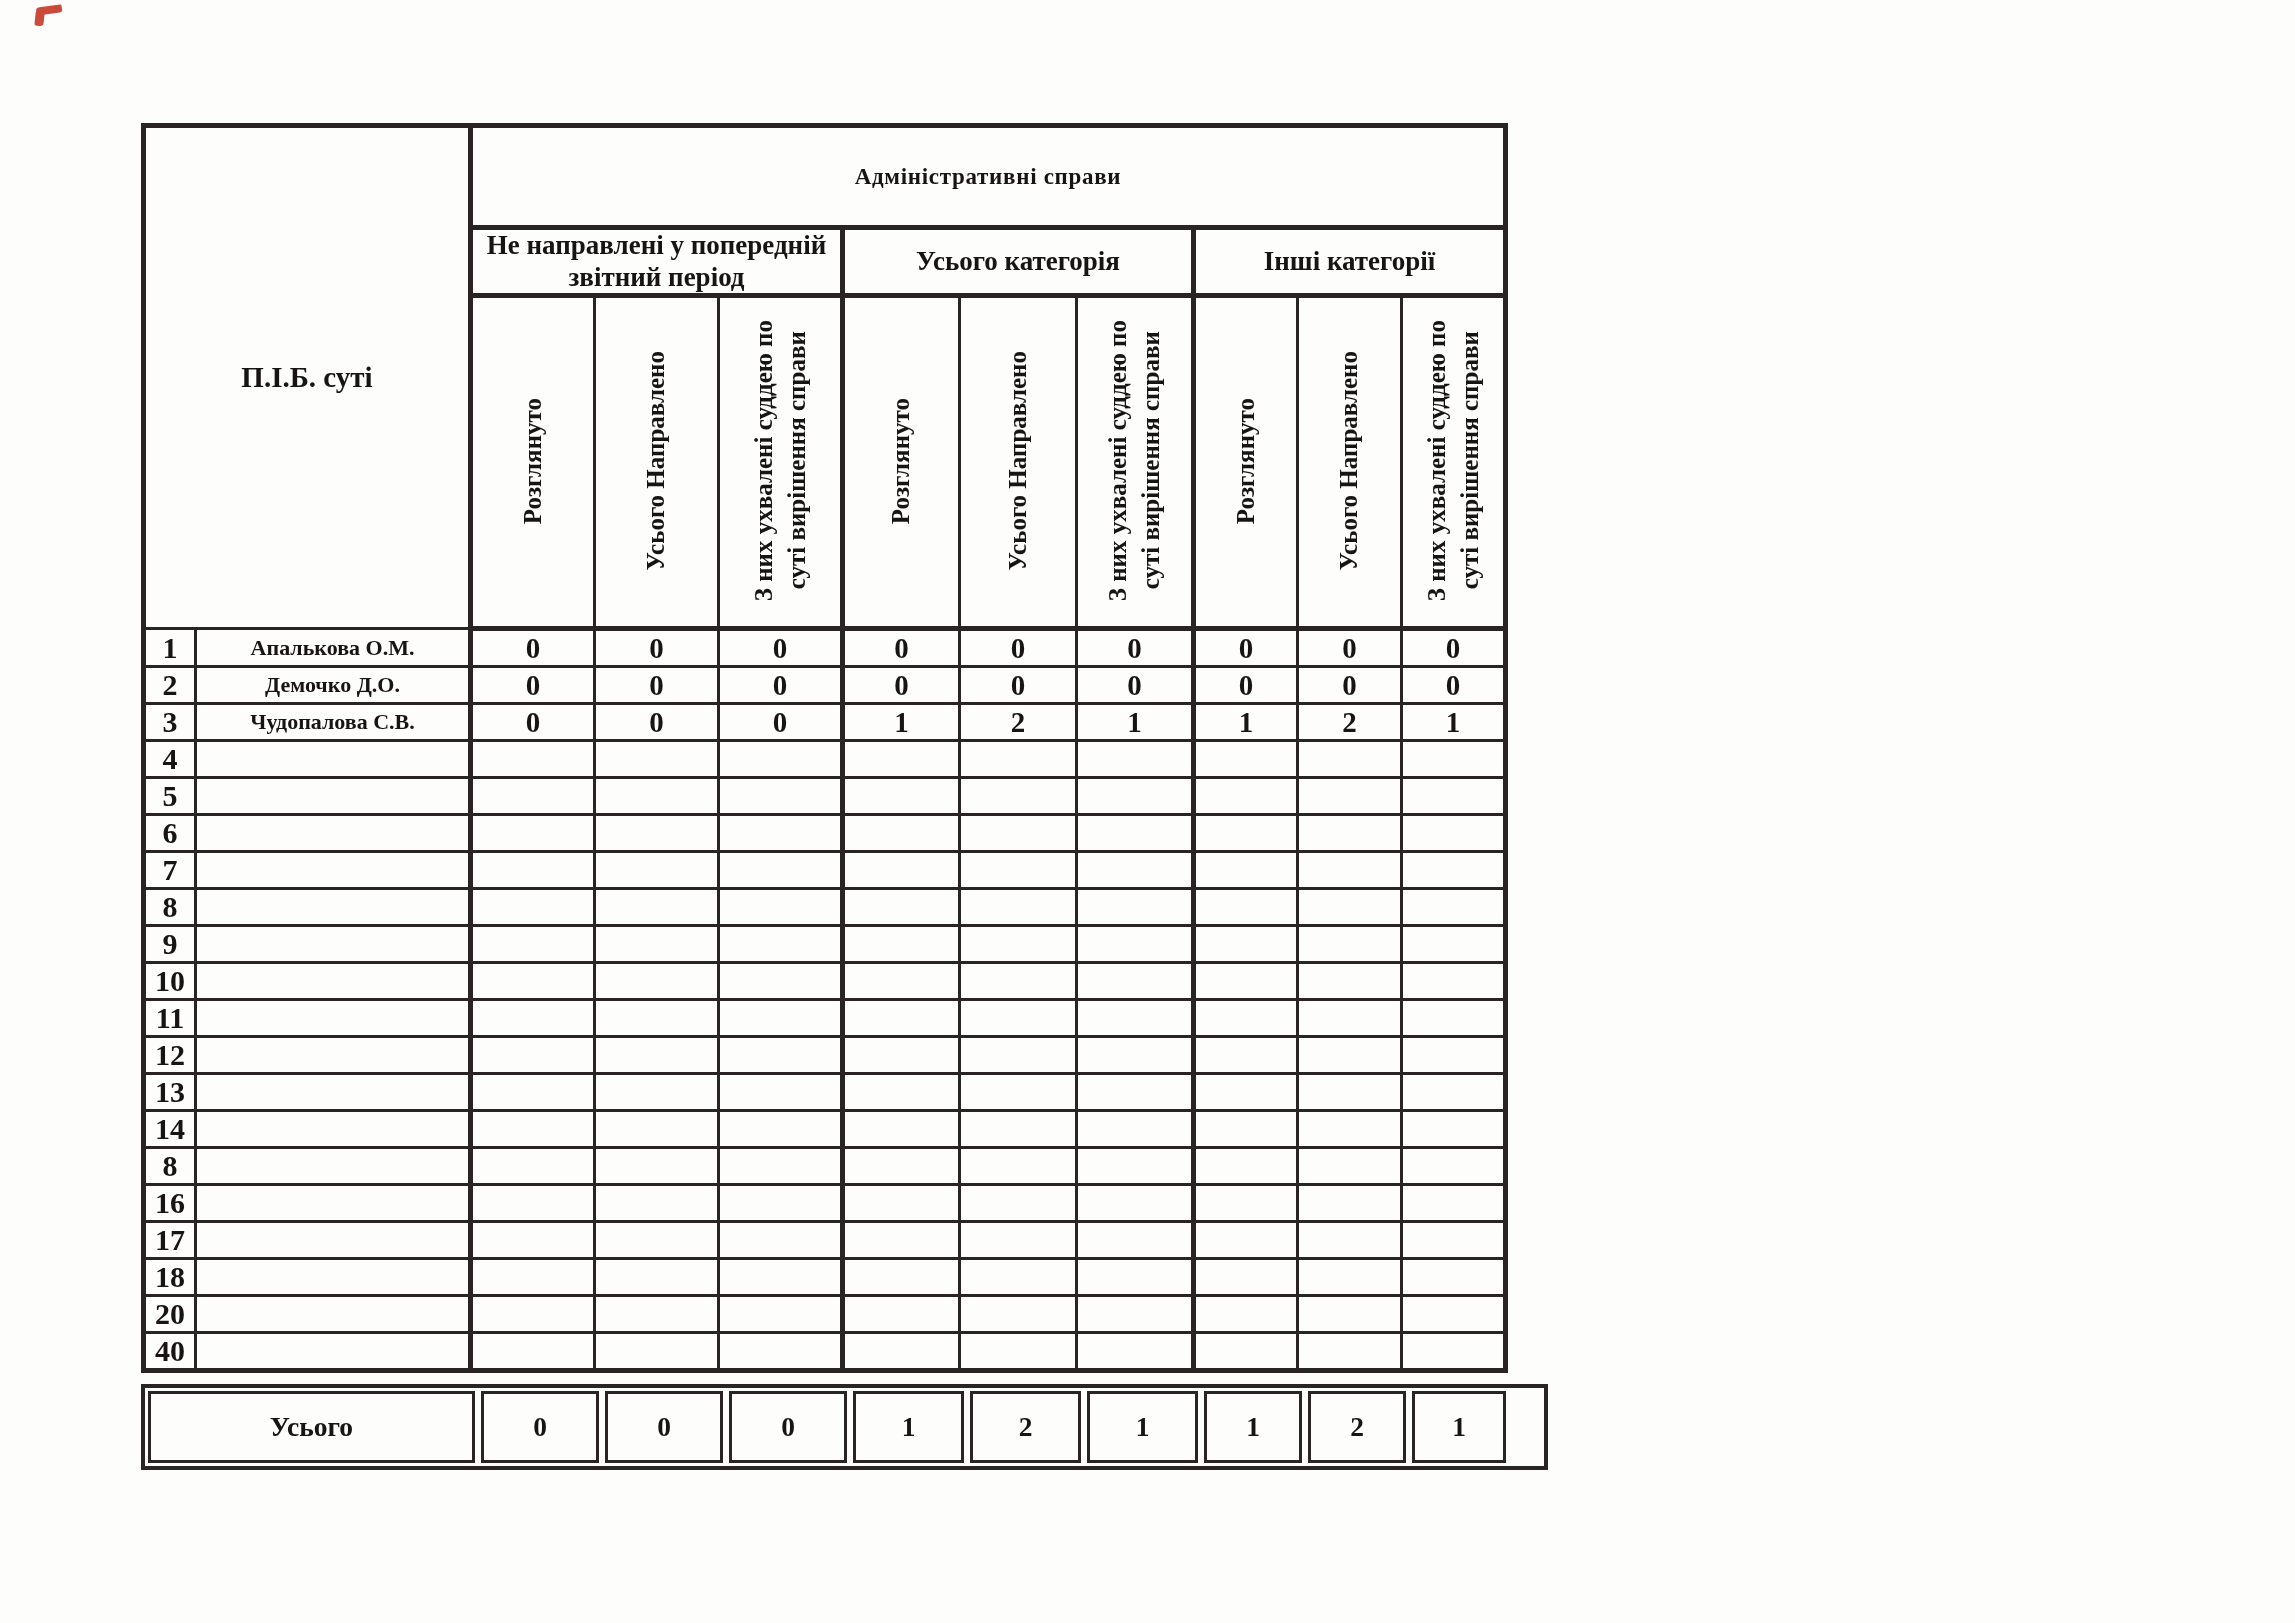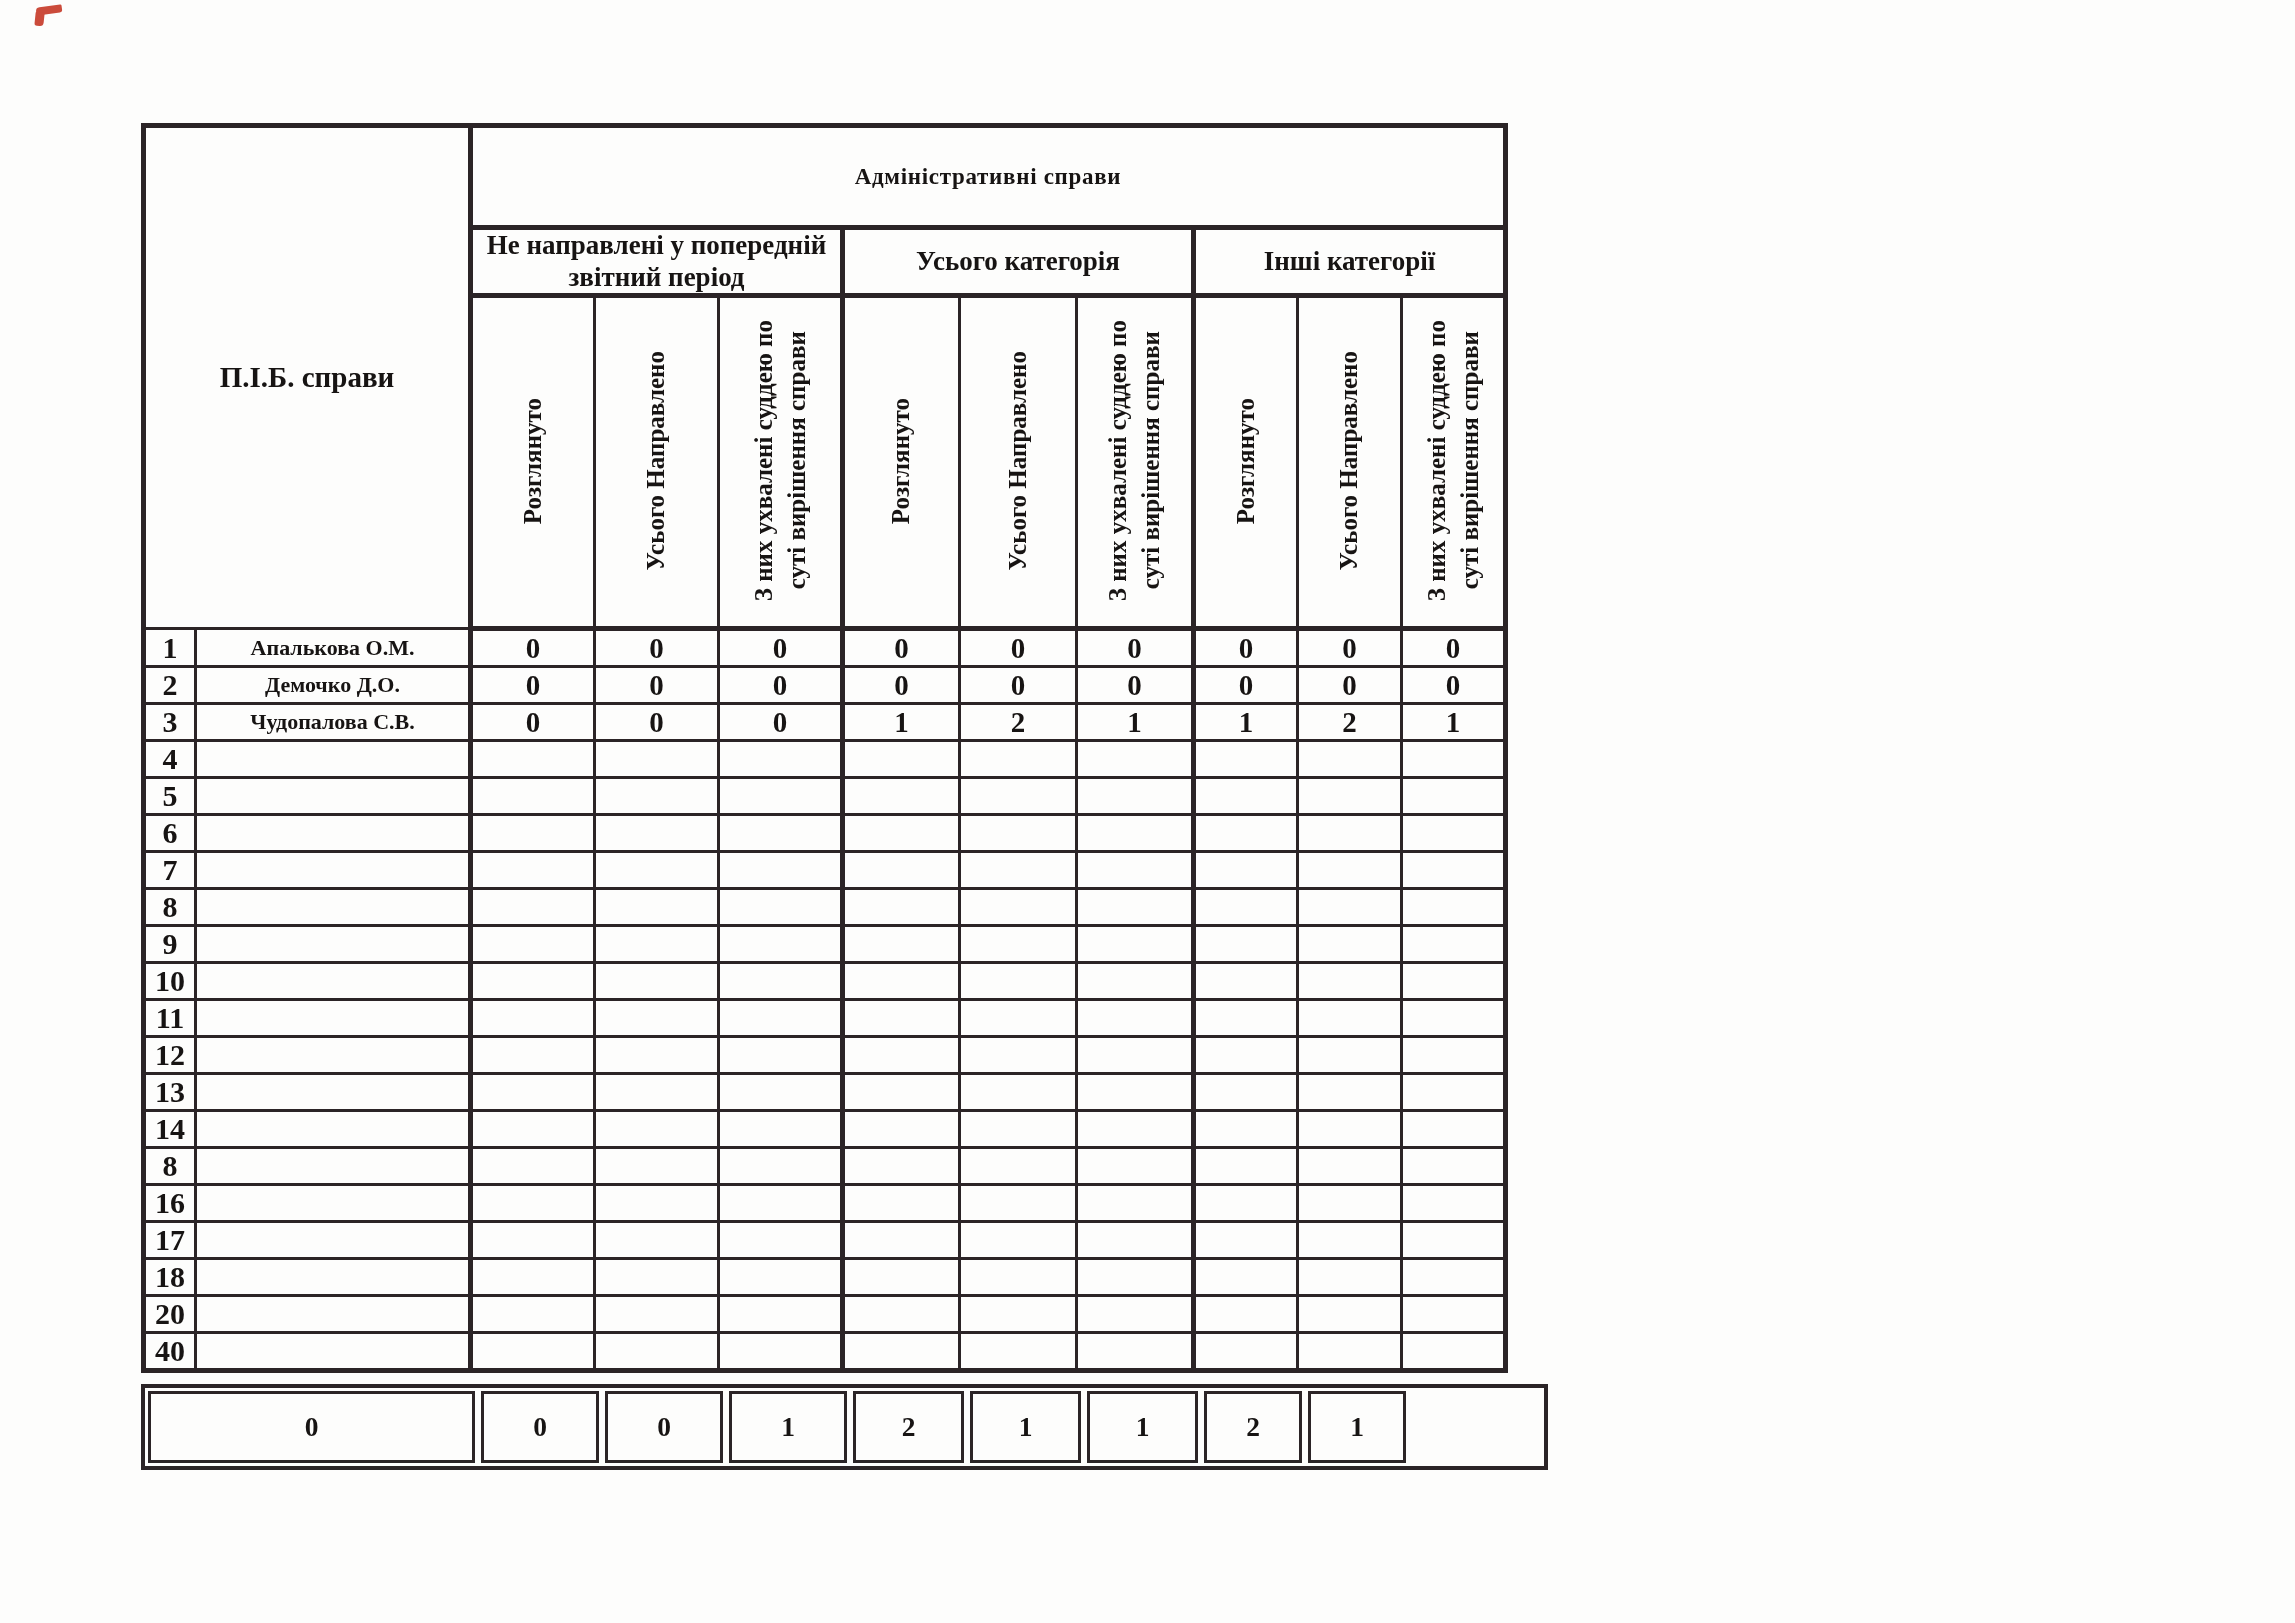--- a/index.html
+++ b/index.html
@@ -115,21 +115,21 @@
         <col style="width:124px">
       <col style="width:117px">
         <col style="width:117px">
         <col style="width:117px">
       <col style="width:104px">
         <col style="width:104px">
         <col style="width:104px">
     </colgroup>
     <thead>
       <tr class="h1">
-        <th class="corner-cell" colspan="2" rowspan="3">П.І.Б. справи</th>
+        <th class="corner-cell" colspan="2" rowspan="3">П.І.Б. суті</th>
         <th class="title-cell" colspan="9">Адміністративні справи</th>
       </tr>
       <tr class="h2">
         <th colspan="3">Не направлені у попередній
 звітний період</th>
         <th colspan="3" class="gdiv">Усього категорія</th>
         <th colspan="3" class="gdiv">Інші категорії</th>
       </tr>
       <tr class="h3" id="rotated-row">
           <th><div class="rtext">Розглянуто</div></th>
@@ -404,20 +404,21 @@
           <td class="val-cell"></td>
           <td class="val-cell"></td>
           <td class="val-cell gdiv"></td>
           <td class="val-cell"></td>
           <td class="val-cell"></td>
         </tr>
       </tbody>
   </table>
 
   <div class="totals" id="totals">
+    <div class="tbox tlabel">Усього</div>
   <div class="tbox">0</div>
       <div class="tbox">0</div>
       <div class="tbox">0</div>
       <div class="tbox">1</div>
       <div class="tbox">2</div>
       <div class="tbox">1</div>
       <div class="tbox">1</div>
       <div class="tbox">2</div>
       <div class="tbox">1</div>
     </div>

